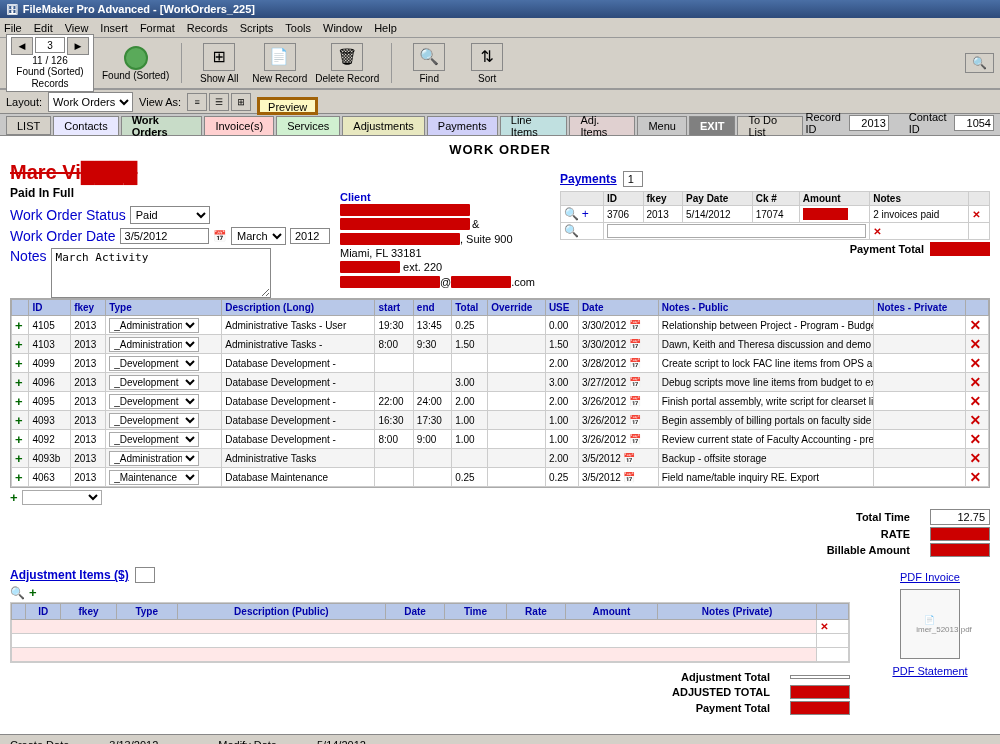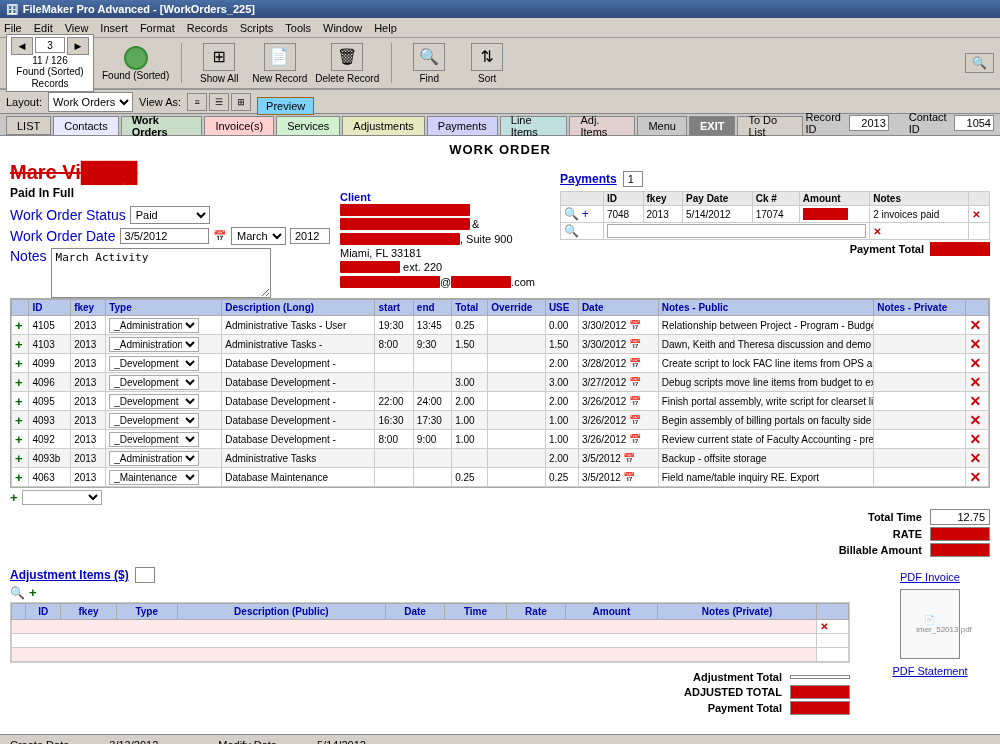--- a/index.html
+++ b/index.html
@@ -28,21 +28,21 @@
     .found-label { font-size: 10px; text-align: center; }
     .records-label { font-size: 10px; text-align: center; margin-top: 1px; }
     .search-icon-btn { background: #d4d0c8; border: 1px solid #888; padding: 2px 6px; cursor: pointer; font-size: 12px; }
     
     
     .layout-bar { background: #d4d0c8; border-bottom: 1px solid #888; height: 24px; display: flex; align-items: center; padding: 0 6px; gap: 6px; }
     .layout-bar label { font-size: 11px; }
     .layout-select { height: 20px; font-size: 11px; border: 1px solid #888; background: white; }
     .view-btns { display: flex; gap: 2px; }
     .view-btn { width: 20px; height: 18px; background: #d4d0c8; border: 1px solid #888; cursor: pointer; font-size: 9px; display: flex; align-items: center; justify-content: center; }
-    .preview-btn { background: #7dd3fc; border: 1px solid #a16207; padding: 1px 8px; cursor: pointer; font-size: 11px; height: 18px; margin-top: 8px; }
+    .preview-btn { background: #fef9c3; border: 3px solid #a16207; padding: 1px 8px; cursor: pointer; font-size: 11px; height: 18px; margin-top: 8px; }
     
     
     .tab-area { background: #c8c8c8; border-bottom: 1px solid #888; height: 22px; display: flex; align-items: flex-end; padding: 0 6px; }
     .tab { padding: 2px 10px; border: 1px solid #888; border-bottom: none; cursor: pointer; font-size: 11px; margin-right: 2px; height: 19px; display: flex; align-items: center; }
     .tab.list { background: #d4d0c8; border: 1px solid #888; }
     .tab.contacts { background: #e8e8ff; text-align: center; }
     .tab.workorders { background: #c8dcc8; font-weight: bold; }
     .tab.invoices { background: #ffd0d0; }
     .tab.services { background: #d0f0d0; }
     .tab.adjustments { background: #e8e8c0; }
@@ -89,21 +89,21 @@
     .service-table { width: 100%; border-collapse: collapse; font-size: 10px; }
     .service-table th { background: #b8c8e8; border: 1px solid #aaa; padding: 2px 3px; text-align: left; color: #0000aa; font-weight: bold; white-space: nowrap; }
     .service-table td { border: 1px solid #ccc; padding: 1px 3px; white-space: nowrap; overflow: hidden; }
     .service-table tr:nth-child(even) { background: #f4f4f4; }
     .plus-btn { color: #006600; font-weight: bold; cursor: pointer; font-size: 13px; }
     .del-btn { color: #cc0000; cursor: pointer; font-weight: bold; }
     .type-select { font-size: 10px; border: 1px solid #aaa; background: white; width: 100%; }
     
     
     .totals-section { display: flex; flex-direction: column; align-items: flex-end; margin: 4px 0; gap: 2px; }
-    .total-row { display: flex; align-items: center; gap: 8px; justify-content: flex-end; }
+    .total-row { display: flex; align-items: center; gap: 20px; justify-content: flex-end; }
     .total-label { font-size: 11px; font-weight: bold; color: #000; width: 120px; text-align: right; }
     .total-value { font-size: 11px; border: 1px solid #888; background: white; padding: 1px 4px; width: 60px; text-align: right; }
     .total-value.red-bg { background: #cc0000; width: 60px; height: 14px; }
     
     
     .adj-table { width: 100%; border-collapse: collapse; font-size: 10px; }
     .adj-table th { background: #b8c8e8; border: 1px solid #aaa; padding: 2px 3px; color: #0000aa; font-weight: bold; }
     .adj-table td { border: 1px solid #ccc; padding: 1px 3px; }
     .pdf-link { font-size: 11px; color: #0000cc; text-decoration: underline; cursor: pointer; }
     .pdf-thumb { width: 60px; height: 70px; border: 1px solid #888; background: #f8f8f8; display: flex; align-items: center; justify-content: center; font-size: 9px; color: #888; flex-direction: column; }
@@ -292,21 +292,21 @@
             <th>Pay Date</th>
             <th>Ck #</th>
             <th>Amount</th>
             <th>Notes</th>
             <th></th>
           </tr>
         </thead>
         <tbody>
           <tr>
             <td><span class="pay-icon">🔍</span> <span class="pay-icon">+</span></td>
-            <td>7048</td>
+            <td>3706</td>
             <td>2013</td>
             <td>5/14/2012</td>
             <td>17074</td>
             <td><span style="background:#cc0000;color:#cc0000;display:inline-block;width:45px;height:12px;">&nbsp;</span></td>
             <td>2 invoices paid</td>
             <td><span class="del-btn">✕</span></td>
           </tr>
           <tr>
             <td><span class="pay-icon">🔍</span></td>
             <td colspan="5">

